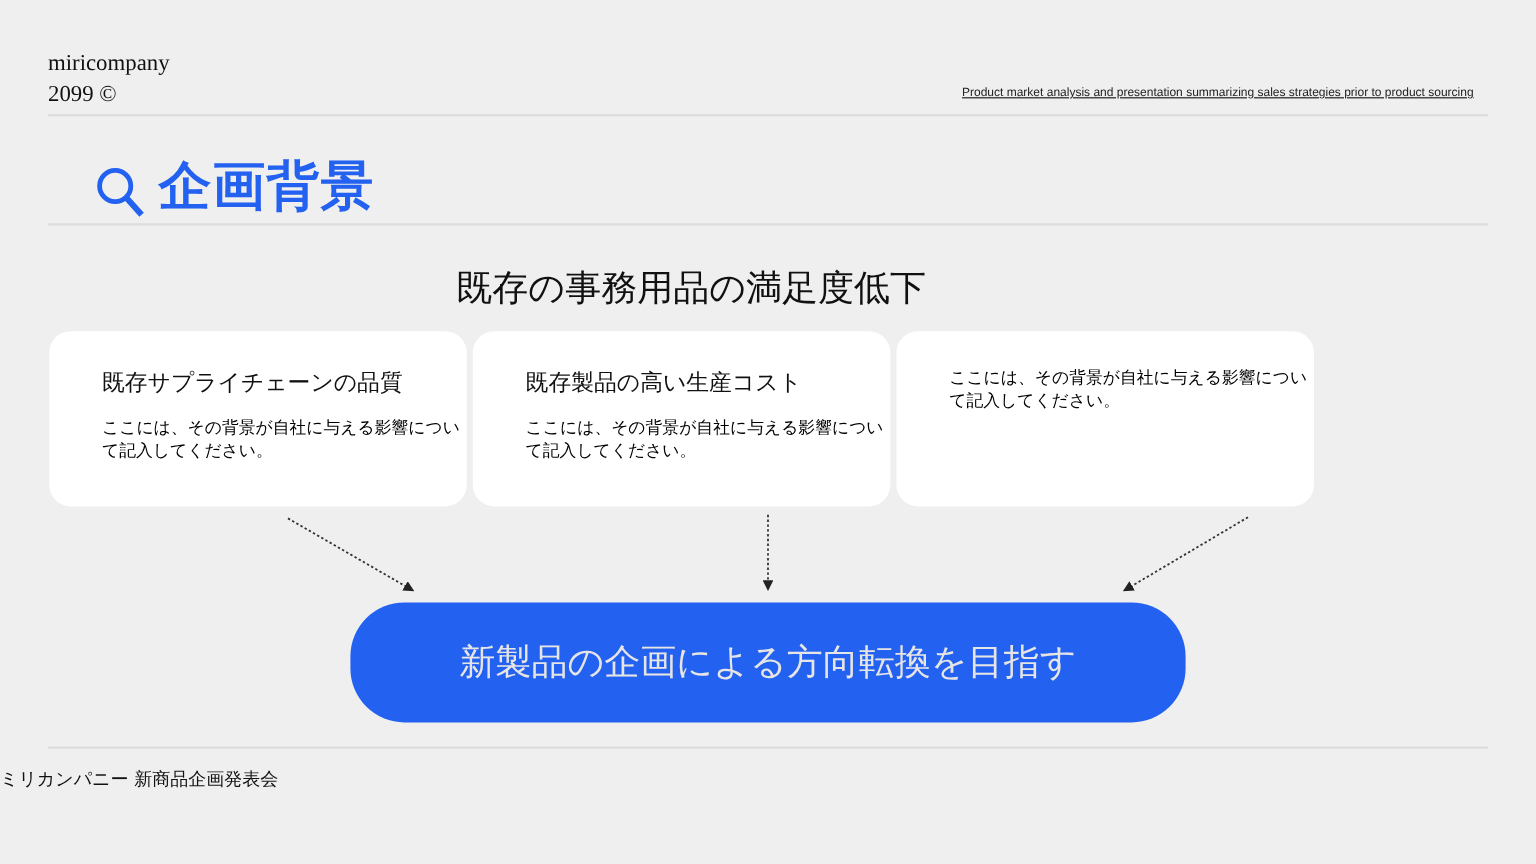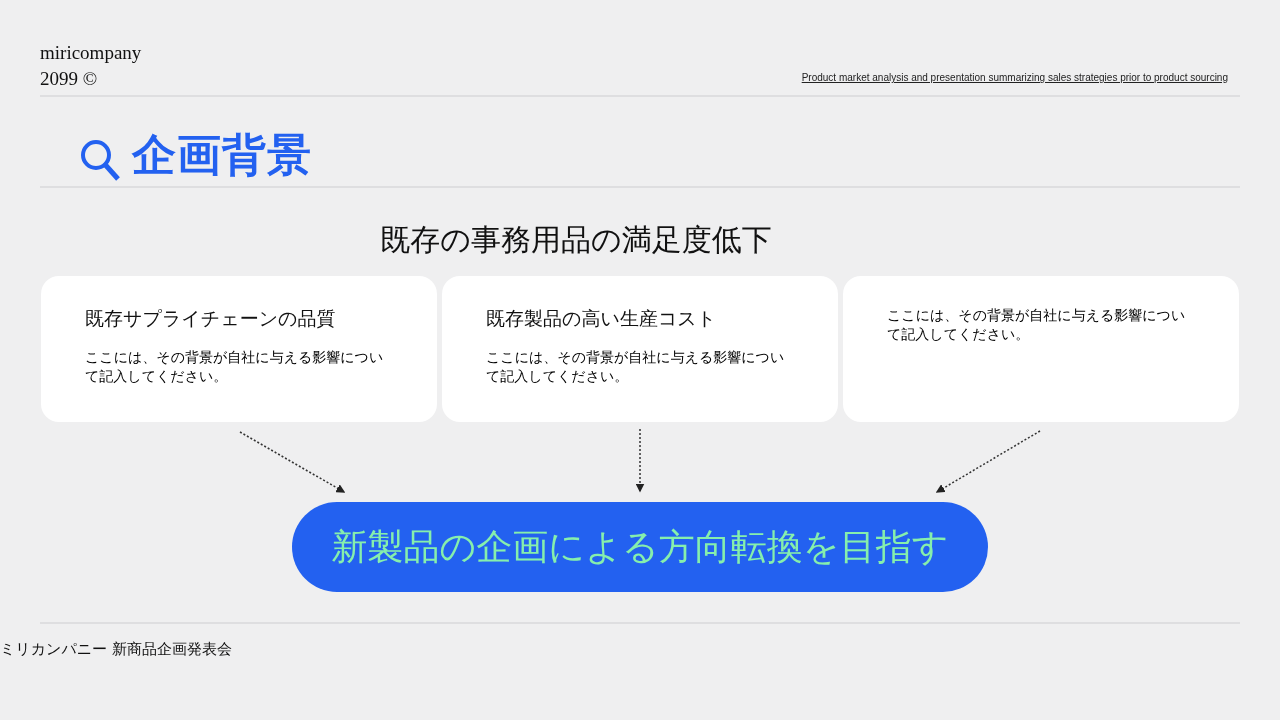--- a/index.html
+++ b/index.html
@@ -36,32 +36,32 @@
   }
   .subtitle {
     position: absolute; left: 0; width: 1152px; top: 220px;
     text-align: center; font-size: 30px; color: #111;
   }
   .cards {
     position: absolute; left: 41px; top: 276px;
     display: flex; gap: 5px;
   }
   .card {
-    width: 396px; height: 146px; background: #fff;
+    width: 348px; height: 146px; background: #fff;
     border-radius: 18px; padding: 30px 44px;
   }
   .card-title { font-size: 19px; color: #111; margin-bottom: 16px; }
   .card-desc { font-size: 14px; color: #000000; line-height: 19px; width: 310px; }
   .arrows { position: absolute; left: 0; top: 0; }
   .pill {
     position: absolute; left: 292px; top: 502px;
-    width: 696px; height: 90px; border-radius: 45px;
-    background: #2361f0; color: #86efac;
+    width: 696px; height: 100px; border-radius: 45px;
+    background: #2361f0; color: #e5e5e5;
     display: flex; align-items: center; justify-content: center;
-    font-size: 36px;
+    font-size: 30px;
   }
   .footer {
     position: absolute; left: 0; width: 1280px; top: 640px;
     text-align: left; font-size: 15px; color: #111;
   }
 </style>
 </head>
 <body>
 
 <div class="brand">

